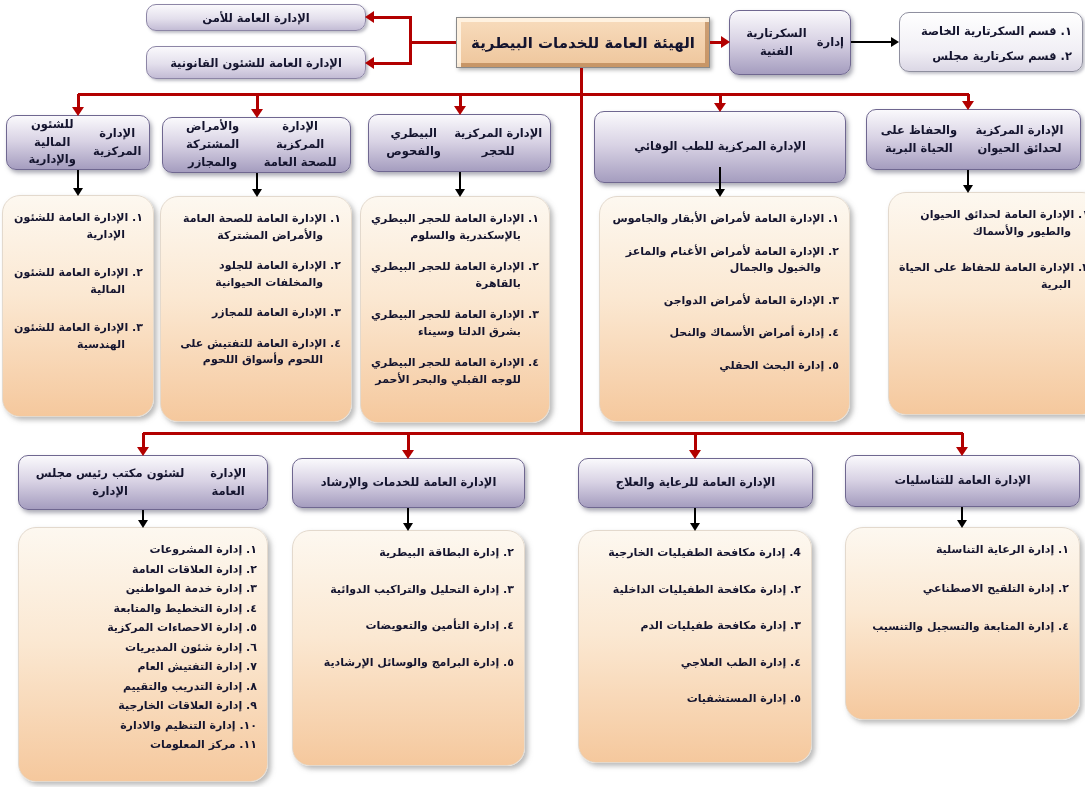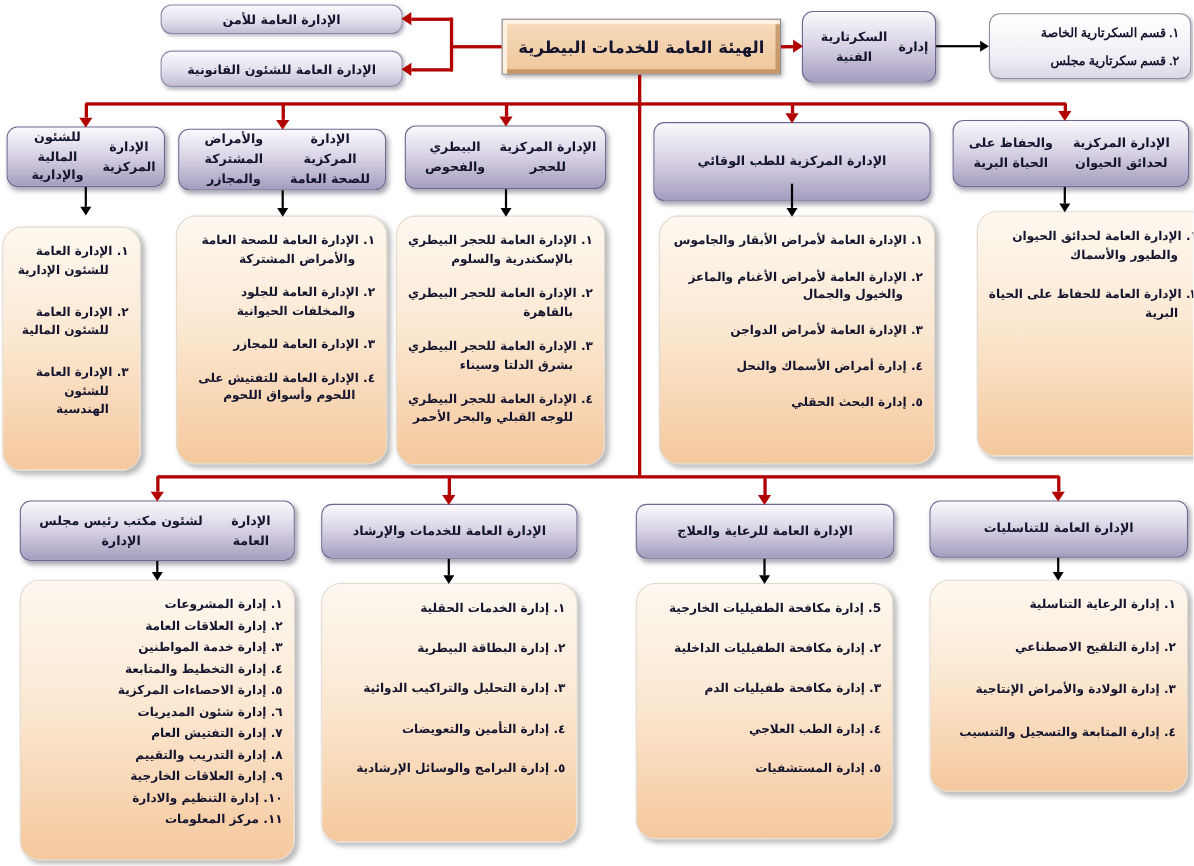--- a/index.html
+++ b/index.html
@@ -45,21 +45,20 @@
     box-shadow:inset 4px 4px 0 rgba(255,244,228,.9),inset -4px -4px 0 rgba(168,110,58,.55),2px 2px 4px rgba(0,0,0,.3);
     display:flex;align-items:center;justify-content:center;
     font-weight:bold;font-size:15px;text-align:center;
   }
   
   .deptbox{
     background:linear-gradient(180deg,#ffffff 0%,#f1eff5 65%,#dbd7e5 100%);
     border:1px solid #8f8f9f;border-radius:10px;
     box-shadow:2px 2px 3px rgba(110,110,130,.4);
     padding:10px 10px 6px 18px;
-    font-family:Liberation Serif, serif;
   }
   .deptbox .item{font-size:11.5px;}
   .cline,.ahead{position:absolute;}
 </style>
 </head>
 <body>
 
 <div id="canvas">
 
   <div class="box lav" style="left:146px;top:4px;width:220px;height:27px">
@@ -99,21 +98,21 @@
   </div>
   <div class="box hdr" style="left:594px;top:111px;width:252px;height:72px">
     <span>الإدارة المركزية للطب الوقائي</span>
 
   </div>
   <div class="box hdr" style="left:866px;top:109px;width:215px;height:61px">
     <span>الإدارة المركزية لحدائق الحيوان</span>
     <span>والحفاظ على الحياة البرية</span>
   </div>
 
-  <div class="box peach" style="left:2px;top:206px;width:126px;height:222px">
+  <div class="box peach" style="left:2px;top:195px;width:152px;height:222px">
     <div class="items" style="--gap:22px">
         <div class="item">١. الإدارة العامة للشئون الإدارية</div>
         <div class="item">٢. الإدارة العامة للشئون المالية</div>
         <div class="item">٣. الإدارة العامة للشئون الهندسية</div>
       </div>
   </div>
   <div class="box peach" style="left:160px;top:196px;width:192px;height:226px">
     <div class="items" style="--gap:14px">
         <div class="item">١. الإدارة العامة للصحة العامة والأمراض المشتركة</div>
         <div class="item">٢. الإدارة العامة للجلود والمخلفات الحيوانية</div>
@@ -172,41 +171,39 @@
         <div class="item">٦. إدارة شئون المديريات</div>
         <div class="item">٧. إدارة التفتيش العام</div>
         <div class="item">٨. إدارة التدريب والتقييم</div>
         <div class="item">٩. إدارة العلاقات الخارجية</div>
         <div class="item">١٠. إدارة التنظيم والادارة</div>
         <div class="item">١١. مركز المعلومات</div>
       </div>
   </div>
   <div class="box peach" style="left:292px;top:530px;width:233px;height:236px">
     <div class="items" style="--gap:20px">
-        <div class="item">١. إدارة الخدمات الحقلية</div>
         <div class="item">٢. إدارة البطاقة البيطرية</div>
         <div class="item">٣. إدارة التحليل والتراكيب الدوائية</div>
         <div class="item">٤. إدارة التأمين والتعويضات</div>
         <div class="item">٥. إدارة البرامج والوسائل الإرشادية</div>
       </div>
   </div>
   <div class="box peach" style="left:578px;top:530px;width:234px;height:233px">
     <div class="items" style="--gap:20px">
-        <div class="item">5. إدارة مكافحة الطفيليات الخارجية</div>
+        <div class="item">4. إدارة مكافحة الطفيليات الخارجية</div>
         <div class="item">٢. إدارة مكافحة الطفيليات الداخلية</div>
         <div class="item">٣. إدارة مكافحة طفيليات الدم</div>
         <div class="item">٤. إدارة الطب العلاجي</div>
         <div class="item">٥. إدارة المستشفيات</div>
       </div>
   </div>
   <div class="box peach" style="left:845px;top:527px;width:235px;height:193px">
     <div class="items" style="--gap:22px">
         <div class="item">١. إدارة الرعاية التناسلية</div>
         <div class="item">٢. إدارة التلقيح الاصطناعي</div>
-        <div class="item">٣. إدارة الولادة والأمراض الإنتاجية</div>
         <div class="item">٤. إدارة المتابعة والتسجيل والتنسيب</div>
       </div>
   </div>
 
 <div class="cline" style="background: rgb(178, 0, 0); left: 410px; width: 46px; top: 40.5px; height: 3px;"></div>
     <div class="cline" style="background: rgb(178, 0, 0); top: 16px; height: 49px; left: 408.5px; width: 3px;"></div>
     <div class="cline" style="background: rgb(178, 0, 0); left: 374px; width: 37px; top: 15.5px; height: 3px;"></div>
     <div class="cline" style="background: rgb(178, 0, 0); left: 374px; width: 37px; top: 61.5px; height: 3px;"></div>
     <div class="cline" style="background: rgb(178, 0, 0); left: 710px; width: 12px; top: 40.5px; height: 3px;"></div>
     <div class="cline" style="background: rgb(178, 0, 0); top: 68px; height: 366px; left: 579.5px; width: 3px;"></div>

